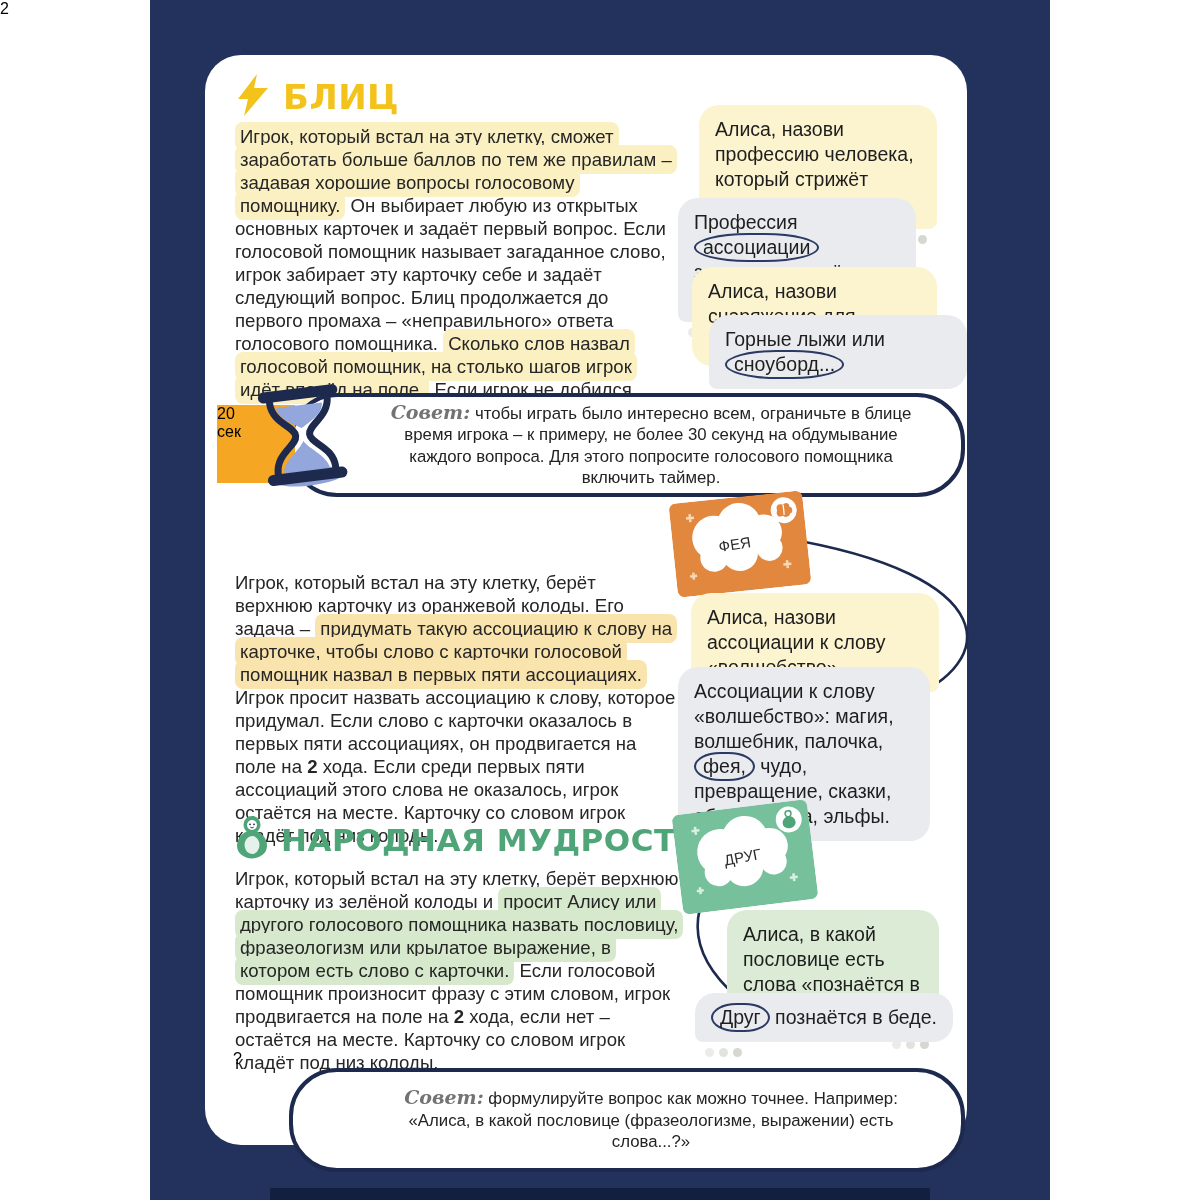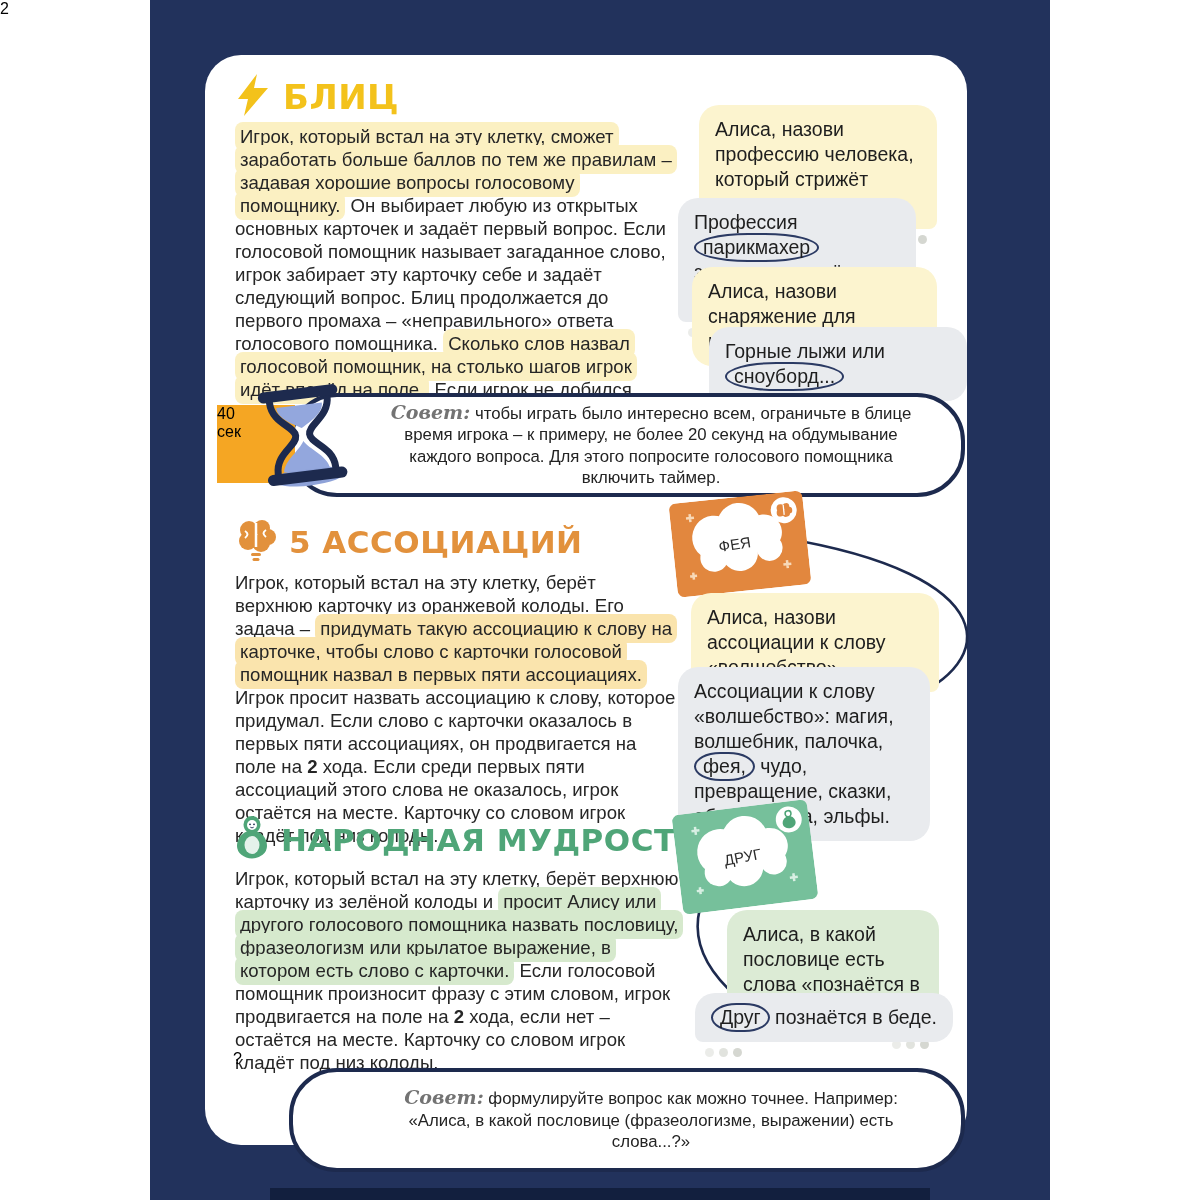--- a/index.html
+++ b/index.html
@@ -96,89 +96,71 @@
   <div class="bub user" style="right:30px;top:50px;width:238px;">
     <div class="bub-box">Алиса, назови профессию человека, который стрижёт волосы.</div>
     <div class="dots r">
         <span></span>
         <span></span>
         <span></span>
       </div>
   </div>
 
   <div class="bub asst" style="left:473px;top:143px;width:238px;">
-    <div class="bub-box"><span class="seg">Профессия </span><span class="seg seg-circle">парикмахер</span><span class="seg"> зародилась ещё в древности...</span></div>
+    <div class="bub-box"><span class="seg">Профессия </span><span class="seg seg-circle">ассоциации</span><span class="seg"> зародилась ещё в древности...</span></div>
     <div class="dots l">
         <span></span>
         <span></span>
         <span></span>
       </div>
   </div>
 
   <div class="bub user" style="right:30px;top:212px;width:245px;">
     <div class="bub-box">Алиса, назови снаряжение для катания с гор.</div>
     <div class="dots r">
         <span></span>
         <span></span>
         <span></span>
       </div>
   </div>
 
-  <div class="bub asst" style="left:473px;top:272px;width:auto;padding-left:31px;">
+  <div class="bub asst" style="left:473px;top:260px;width:auto;padding-left:31px;">
     <div class="bub-box"><span class="seg">Горные лыжи или </span><span class="seg seg-circle">сноуборд...</span></div>
     <div class="dots l">
         <span></span>
         <span></span>
         <span></span>
       </div>
   </div>
 
   
   <div class="tip" style="left:28px;top:338px;width:732px;">
     <div class="badge30">
-      <div style="width:44px;">40 сек</div>
+      <div style="width:44px;">20 сек</div>
     </div>
     <span class="hourglass">
       <svg width="92" height="106" viewBox="0 0 92 106">
         <ellipse cx="48" cy="94" rx="36" ry="9" fill="#8ea2d8"></ellipse>
         <path d="M46 58 C41 67 25 75 23 87 L69 87 C67 75 51 67 46 58 Z" fill="#93a7dd"></path>
         <path d="M23 22 C23 34 40 41 46 45 C52 41 69 34 69 22 Z" fill="#93a7dd"></path>
         <path d="M17 16 C17 37 39 42 39 52 C39 62 17 67 17 88" stroke="#1d2a4e" stroke-width="7" fill="none" stroke-linecap="round"></path>
         <path d="M75 16 C75 37 53 42 53 52 C53 62 75 67 75 88" stroke="#1d2a4e" stroke-width="7" fill="none" stroke-linecap="round"></path>
         <rect x="6" y="5" width="80" height="11" rx="5.5" fill="#1d2a4e"></rect>
         <rect x="6" y="88" width="80" height="11" rx="5.5" fill="#1d2a4e"></rect>
       </svg>
     </span>
     <div class="pill">
       <div class="tip-text">
         <span class="tip-label">Совет:</span>
-        <span>чтобы играть было интересно всем, ограничьте в блице время игрока – к примеру, не более 20 секунд на обдумывание каждого вопроса. Для этого попросите голосового помощника включить таймер.</span>
-      </div>
-    </div>
-  </div>
-
-  
-  <div class="h-row" style="left:30px;top:462px;">
-    <span>
-      <svg width="42" height="46" viewBox="0 0 42 46">
-        <g fill="#e2913c">
-          <circle cx="14" cy="13" r="9"></circle>
-            <circle cx="27" cy="11" r="8"></circle>
-            <circle cx="33" cy="20" r="8"></circle>
-          <circle cx="13" cy="24" r="9"></circle>
-            <circle cx="26" cy="26" r="9"></circle>
-        </g>
-        <path d="M21 6 L21 30" stroke="#fff" stroke-width="2.5"></path>
-        <path d="M10 14 q5 3 0 7 M31 13 q-5 3 0 7" stroke="#fff" stroke-width="2" fill="none"></path>
-        <rect x="16" y="36" width="10" height="3" rx="1.5" fill="#e2913c"></rect>
-        <rect x="17.5" y="41" width="7" height="3" rx="1.5" fill="#e2913c"></rect>
-      </svg>
-    </span>
-    <span class="h-title h-orange">5 АССОЦИАЦИЙ</span>
-  </div>
+        <span>чтобы играть было интересно всем, ограничьте в блице время игрока – к примеру, не более 30 секунд на обдумывание каждого вопроса. Для этого попросите голосового помощника включить таймер.</span>
+      </div>
+    </div>
+  </div>
+
+  
 
   <div class="para hl-orange" style="left:30px;top:516px;width:442px;"><span class="seg">Игрок, который встал на эту клетку, берёт верхнюю карточку из оранжевой колоды. Его задача – </span><span class="seg seg-hl">придумать такую ассоциацию к слову на карточке, чтобы слово с карточки голосовой помощник назвал в первых пяти ассоциациях.</span><span class="seg"> Игрок просит назвать ассоциацию к слову, которое придумал. Если слово с карточки оказалось в первых пяти ассоциациях, он продвигается на поле на </span><span class="seg seg-b">2</span><span class="seg"> хода. Если среди первых пяти ассоциаций этого слова не оказалось, игрок остаётся на месте. Карточку со словом игрок кладёт под низ колоды.</span></div>
 
   <div class="wcard" style="left:468px;top:442px;transform:rotate(-6deg);">
     <svg width="134" height="94" viewBox="0 0 134 94">
       <rect x="0" y="0" width="134" height="94" rx="7" fill="#e2873e"></rect>
       <g fill="#ffffff">
         <circle cx="42" cy="38" r="22"></circle>
           <circle cx="68" cy="28" r="22"></circle>
           <circle cx="92" cy="38" r="18"></circle>

